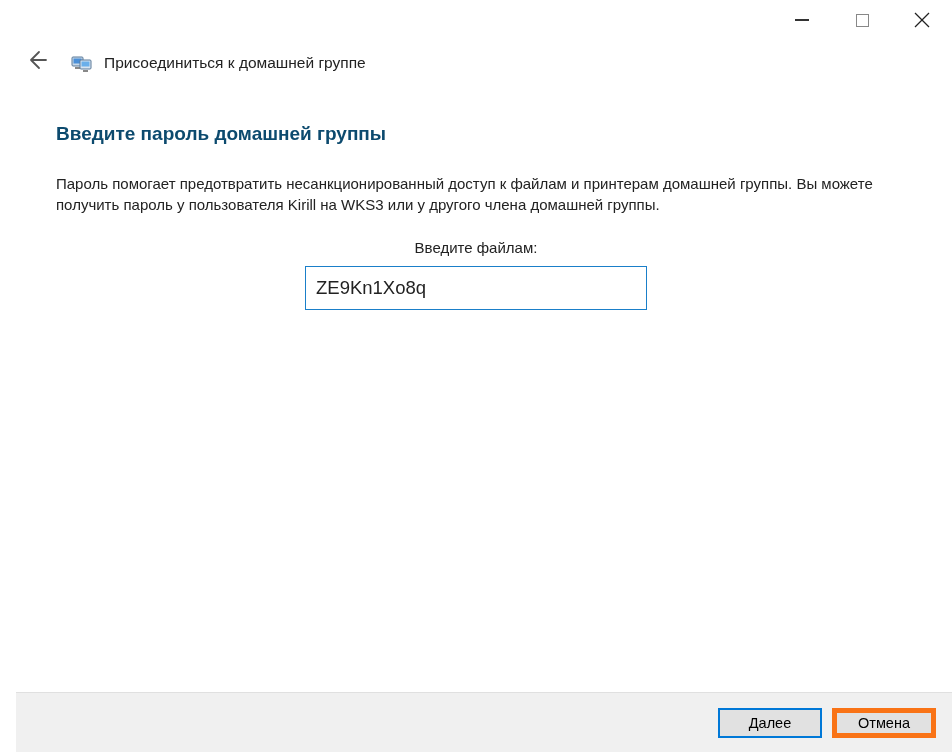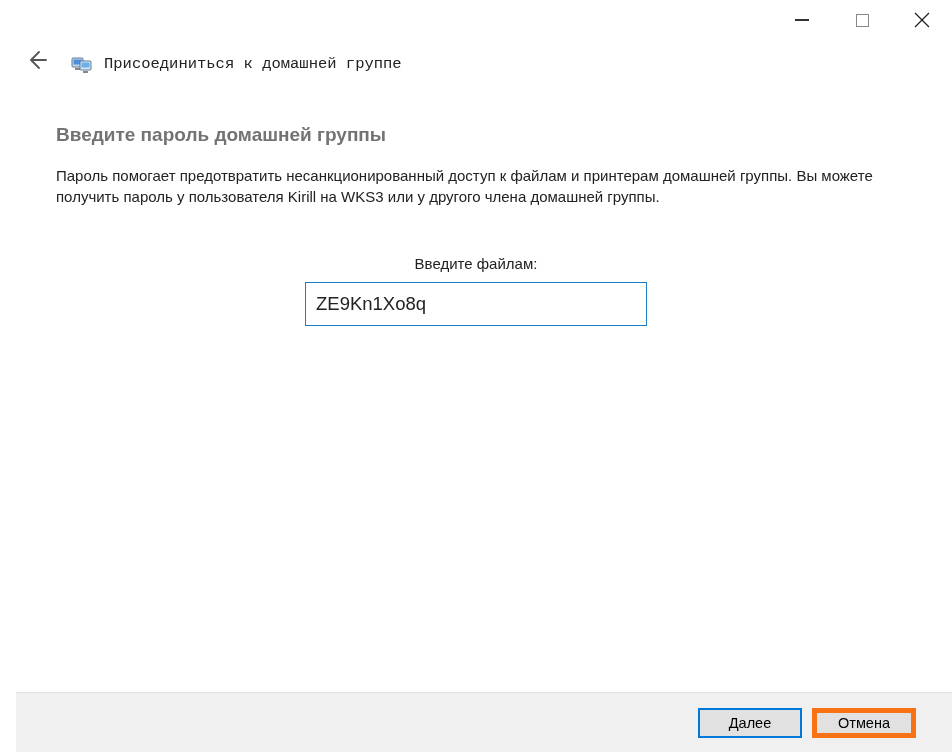--- a/index.html
+++ b/index.html
@@ -45,21 +45,20 @@
       width: 13px;
       height: 13px;
       border: 1.5px solid #888;
     }
     
     .header {
       display: flex;
       align-items: center;
       padding: 5px 20px 12px 20px;
       gap: 11px;
-      font-family: Liberation Mono, monospace;
     }
     
     .back-arrow {
       font-size: 24px;
       color: #555;
       cursor: pointer;
       padding: 4px 6px;
     }
     
     .homegroup-icon {
@@ -73,29 +72,29 @@
       font-size: 15.5px;
       color: #222;
     }
     
     .content {
       padding: 30px 56px 0 56px;
     }
     
     .main-heading {
       font-size: 19px;
-      color: #737373;
-      margin-bottom: 19px;
+      color: #0c4a6e;
+      margin-bottom: 28px;
     }
     
     .description {
       font-size: 15px;
       color: #222;
       line-height: 1.4;
-      margin-bottom: 48px;
+      margin-bottom: 24px;
     }
     
     .password-section {
       text-align: center;
     }
     
     .password-label {
       font-size: 15px;
       color: #222;
       margin-bottom: 10px;
@@ -116,21 +115,21 @@
       position: absolute;
       bottom: 0;
       left: 16px;
       right: 0;
       height: 60px;
       background: #f0f0f0;
       border-top: 1px solid #e0e0e0;
       display: flex;
       justify-content: flex-end;
       align-items: center;
-      padding-right: 36px;
+      padding-right: 16px;
       gap: 10px;
     }
     
     .footer-button {
       min-width: 104px;
       height: 30px;
       font-size: 14.5px;
       font-family: "Segoe UI", Tahoma, sans-serif;
       background: #e1e1e1;
       border: 5px solid #f97316;

